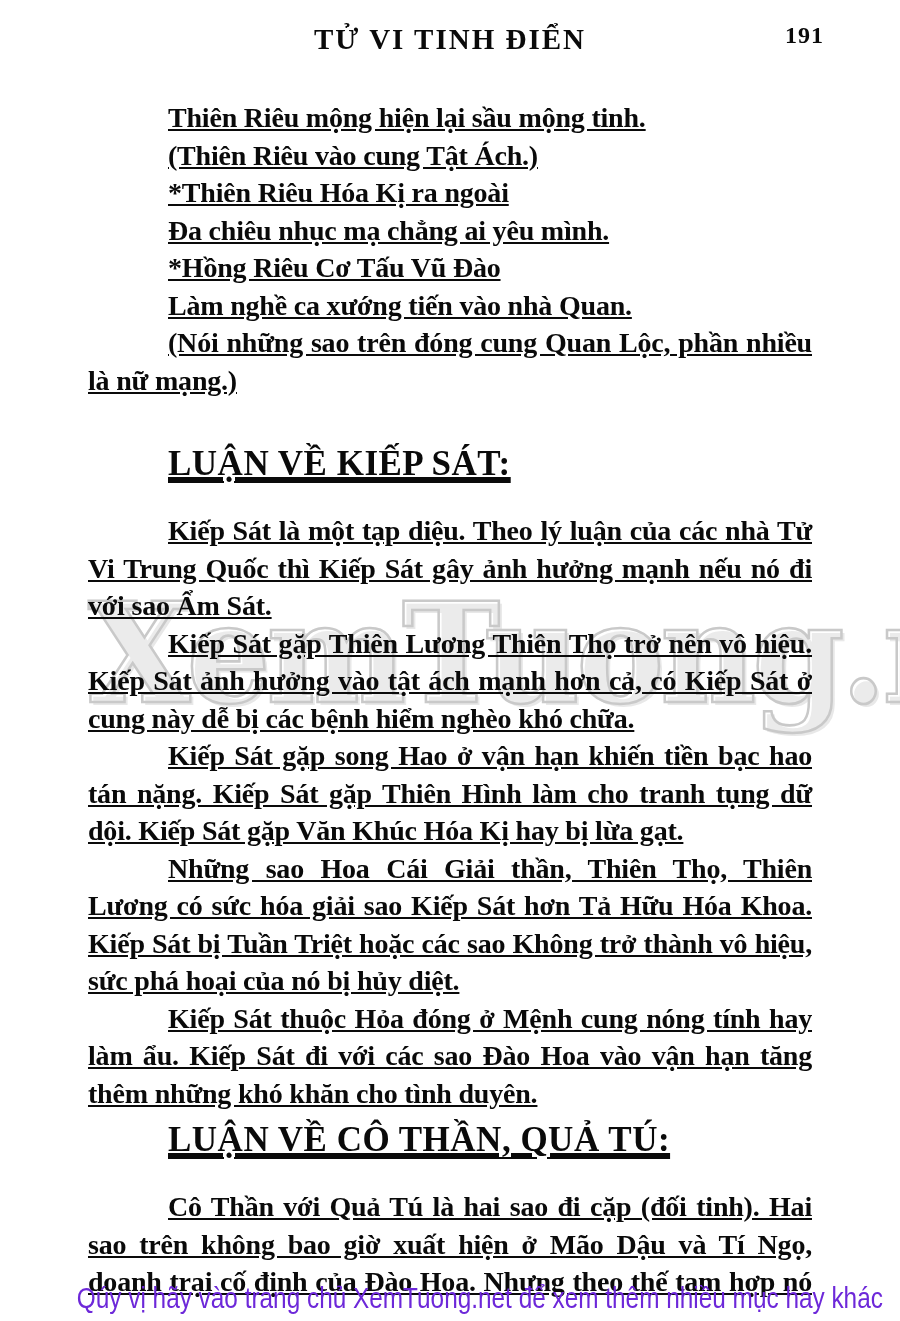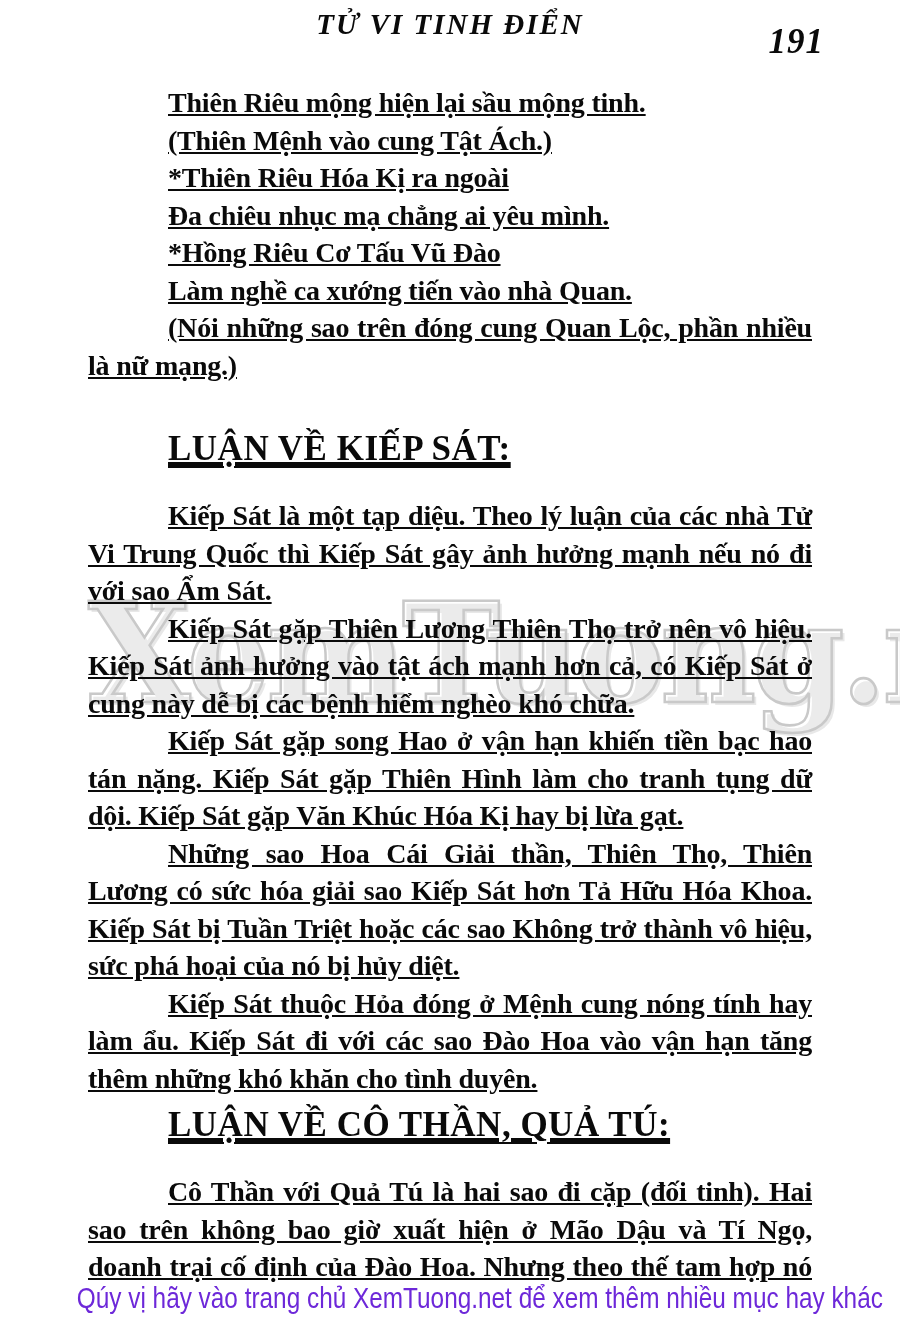--- a/index.html
+++ b/index.html
@@ -28,36 +28,35 @@
     -webkit-text-stroke: 2.5px #c9c9c9;
     text-shadow: 3px 3px 0 #e8e8e8;
     white-space: nowrap;
     transform: scaleY(1.05);
     user-select: none;
   }
   
   .page-header {
     position: relative;
     z-index: 1;
-    padding-top: 8px;
+    padding-top: 23px;
     height: 46px;
-    font-style: italic;
   }
   .book-title {
     text-align: center;
     font-weight: bold;
     font-size: 29px;
     letter-spacing: 2px;
   }
   .page-number {
     position: absolute;
     top: 22px;
     right: 76px;
     font-weight: bold;
-    font-size: 35px;
+    font-size: 24px;
     letter-spacing: 1px;
   }
   
   .content {
     position: relative;
     z-index: 1;
     margin: 30px 88px 0 88px;   
     width: 724px;
     font-weight: bold;
     font-size: 28px;
@@ -109,21 +108,21 @@
   <div class="watermark">XemTuong.net</div>
 
   <div class="page-header">
     <div class="book-title">TỬ VI TINH ĐIỂN</div>
     <div class="page-number">191</div>
   </div>
 
   <div class="content" id="content">
       <div class="block">
         <div class="line indent">Thiên Riêu mộng hiện lại sầu mộng tinh.</div>
-        <div class="line indent">(Thiên Mệnh vào cung Tật Ách.)</div>
+        <div class="line indent">(Thiên Riêu vào cung Tật Ách.)</div>
         <div class="line indent">*Thiên Riêu Hóa Kị ra ngoài</div>
         <div class="line indent">Đa chiêu nhục mạ chẳng ai yêu mình.</div>
         <div class="line indent">*Hồng Riêu Cơ Tấu Vũ Đào</div>
         <div class="line indent">Làm nghề ca xướng tiến vào nhà Quan.</div>
         <div class="line indent stretch">(Nói những sao trên đóng cung Quan Lộc, phần nhiều</div>
         <div class="line">là nữ mạng.)</div>
       </div>
       <div class="section-heading"><span class="heading-text">LUẬN VỀ KIẾP SÁT:</span></div>
       <div class="block">
         <div class="line indent stretch">Kiếp Sát là một tạp diệu. Theo lý luận của các nhà Tử</div>

